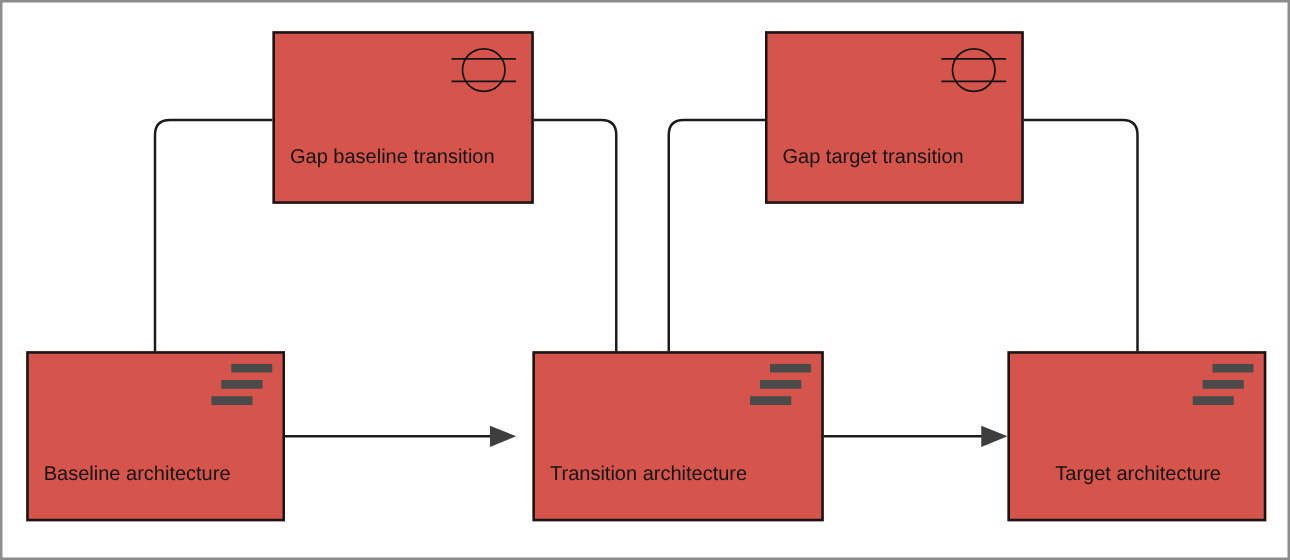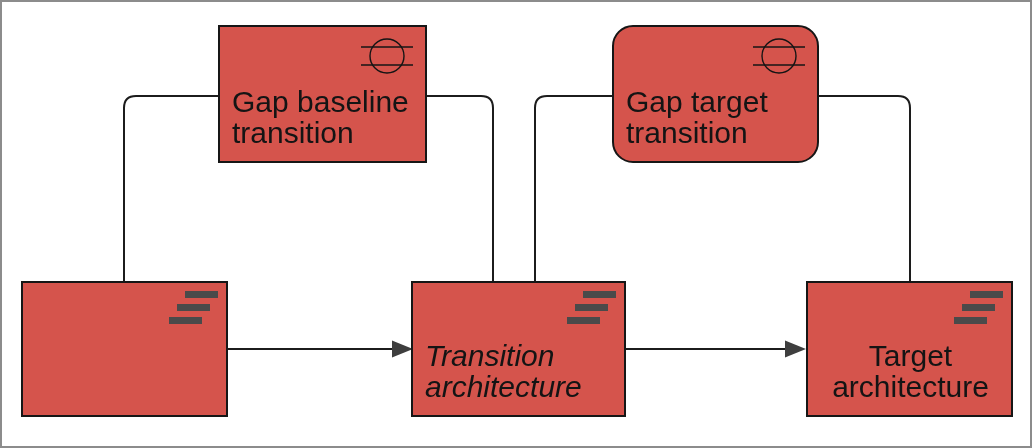--- a/index.html
+++ b/index.html
@@ -24,34 +24,34 @@
   .node {
     position: absolute;
     background: var(--node-fill, #d5544c);
     border: 2px solid var(--node-stroke, #161616);
     box-sizing: border-box;
     z-index: 2;
   }
   .node .label {
     position: absolute;
     left: 12px; right: 10px; bottom: 13px;
-    font-size: 30px; line-height: 31px;
+    font-size: 16px; line-height: 44px;
     color: var(--label-color, #141414);
   }
   .gap-icon { position: absolute; top: 10px; right: 12px; width: 52px; height: 38px; }
   .gap-icon circle,
   .gap-icon line { fill: none; stroke: var(--icon-stroke, #141414); stroke-width: 1.4; }
   .plateau-icon { position: absolute; top: 8px; right: 8px; width: 49px; height: 33px; }
   .plateau-icon rect { fill: var(--icon-color, #4a4a4a); }
 
   
   #n-gap-baseline   { left: 218px; top: 25px;  width: 209px; height: 138px; }
-  #n-gap-target     { left: 612px; top: 25px;  width: 207px; height: 138px; border-radius: 21px; }
+  #n-gap-target     { left: 612px; top: 25px;  width: 207px; height: 138px; }
   #n-baseline-arch  { left: 21px;  top: 281px; width: 207px; height: 136px; }
-  #n-transition-arch{ left: 411px; top: 281px; width: 215px; height: 136px; font-style: italic; }
+  #n-transition-arch{ left: 426px; top: 281px; width: 233px; height: 136px; }
   #n-target-arch    { left: 806px; top: 281px; width: 207px; height: 136px; text-align: center; }
 </style>
 </head>
 <body>
 
 <div class="canvas">
 
   <svg class="wires" width="1032" height="448" viewBox="0 0 1032 448">
     <path class="connector" d="M 218 96 L 136 96 Q 124 96 124 108 L 124 283"></path>
     <path class="connector" d="M 427 96 L 481 96 Q 493 96 493 108 L 493 283"></path>
@@ -85,20 +85,21 @@
     </svg>
     <div class="label">Gap target transition</div>
   </div>
 
   <div class="node" id="n-baseline-arch">
     <svg class="plateau-icon" viewBox="0 0 49 33">
       <rect x="16" y="0" width="33" height="7"></rect>
       <rect x="8" y="13" width="33" height="7"></rect>
       <rect x="0" y="26" width="33" height="7"></rect>
     </svg>
+    <div class="label">Baseline architecture</div>
   </div>
 
   <div class="node" id="n-transition-arch">
     <svg class="plateau-icon" viewBox="0 0 49 33">
       <rect x="16" y="0" width="33" height="7"></rect>
       <rect x="8" y="13" width="33" height="7"></rect>
       <rect x="0" y="26" width="33" height="7"></rect>
     </svg>
     <div class="label">Transition architecture</div>
   </div>

